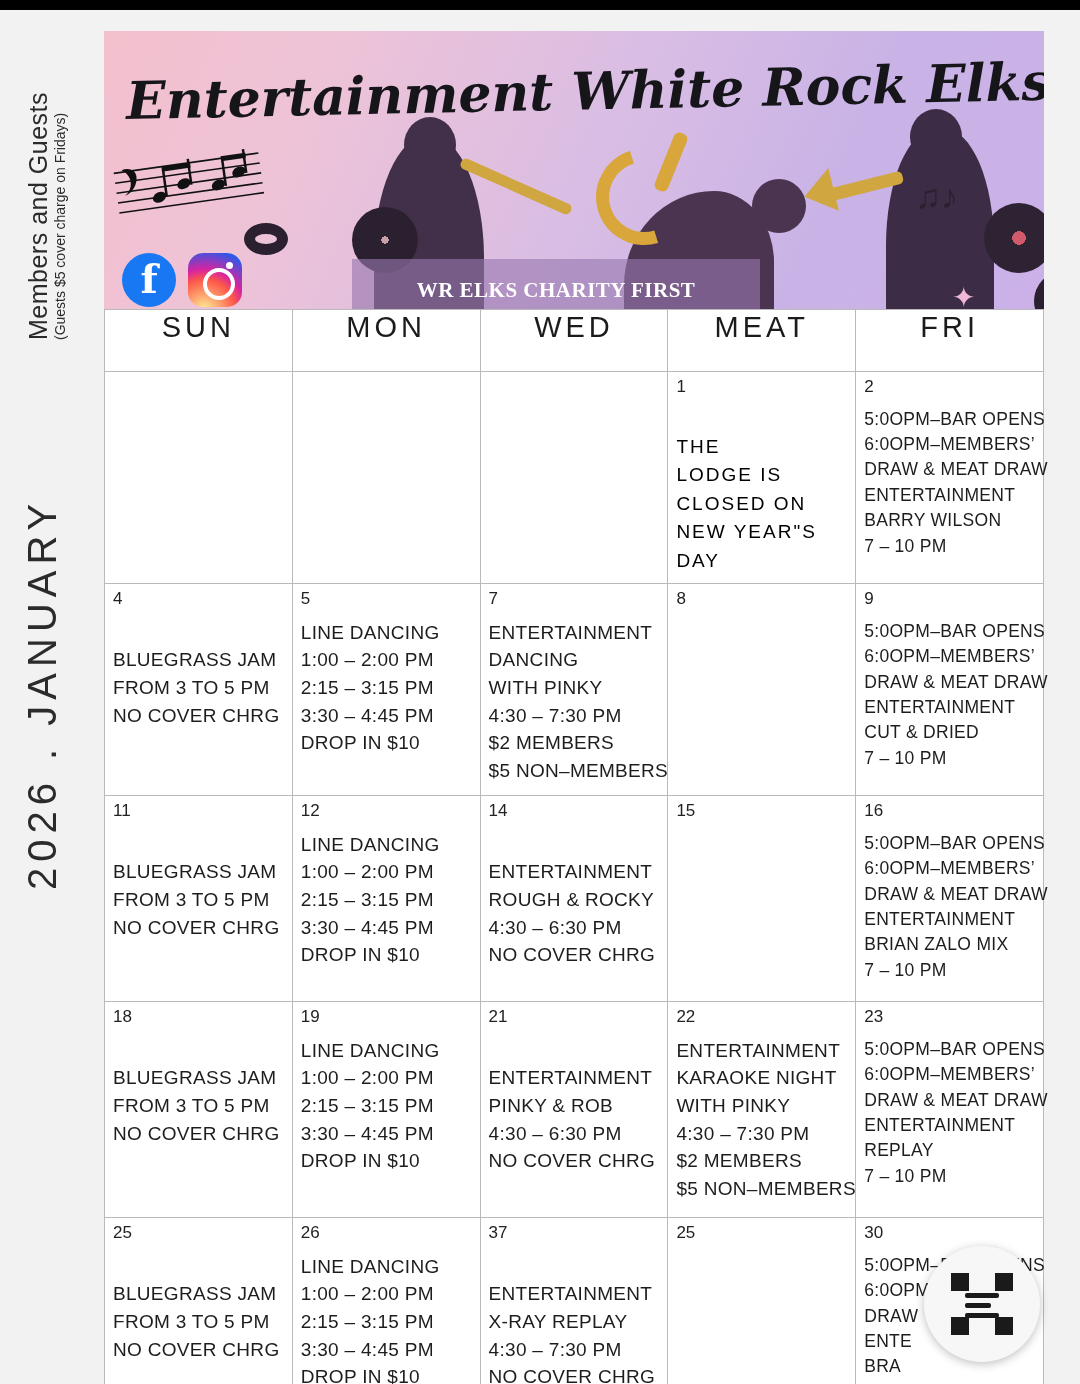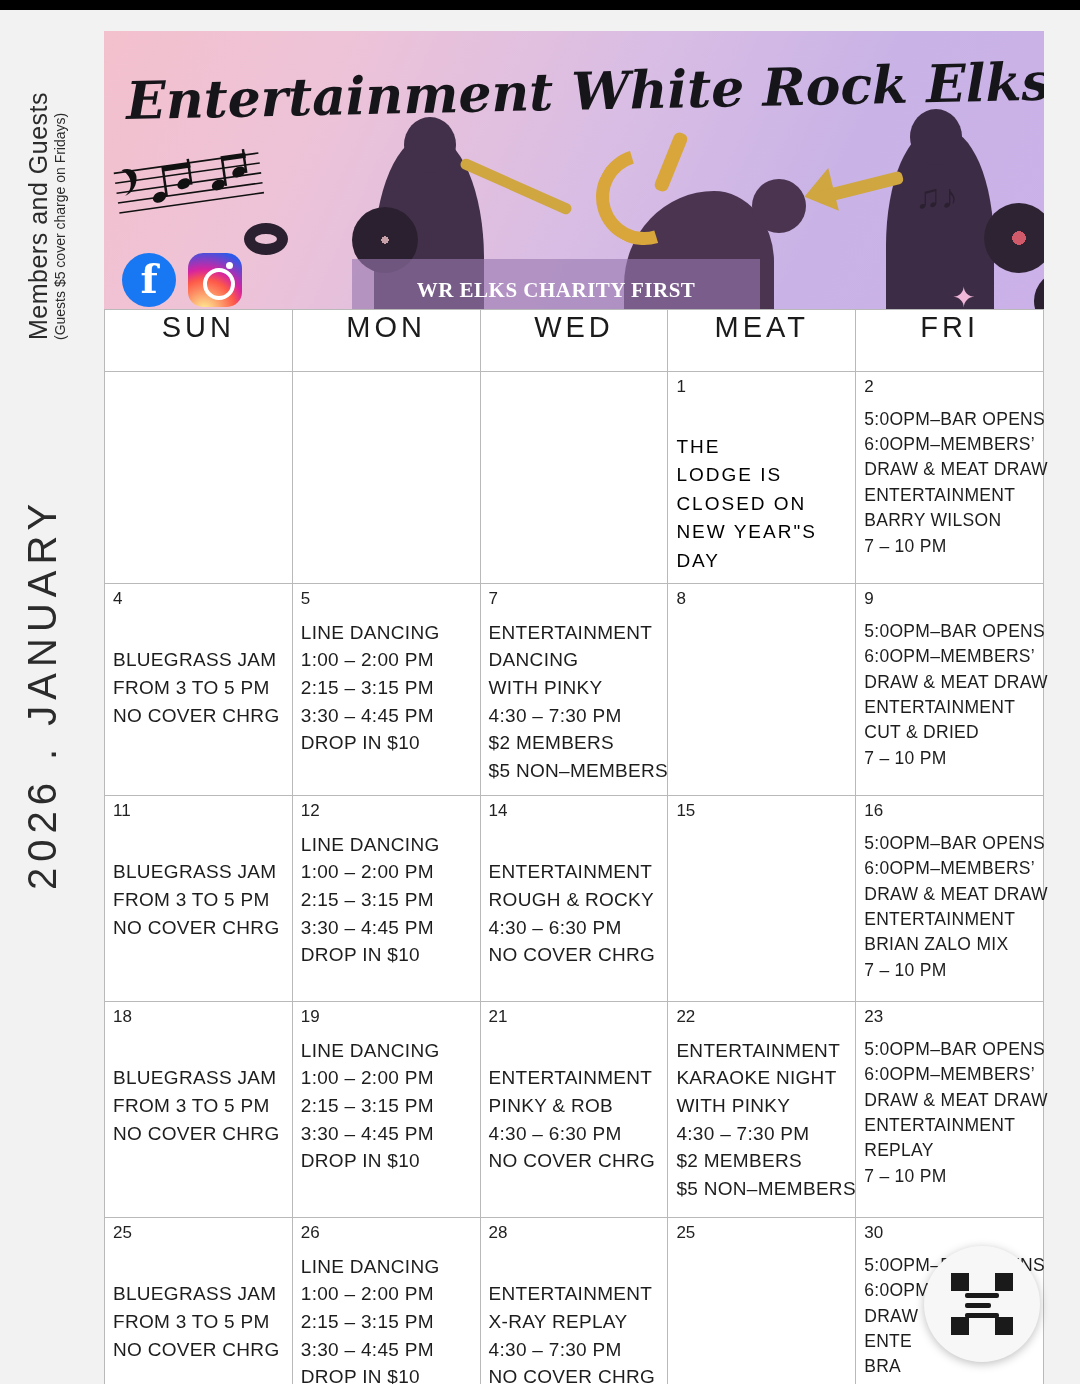--- a/index.html
+++ b/index.html
@@ -448,21 +448,21 @@
             <div class="dnum">26</div>
             <div class="lines">
               <div class="ln">LINE DANCING</div>
               <div class="ln">1:00 – 2:00 PM</div>
               <div class="ln">2:15 – 3:15 PM</div>
               <div class="ln">3:30 – 4:45 PM</div>
               <div class="ln">DROP IN $10</div>
             </div>
           </td>
           <td class="day">
-            <div class="dnum">28</div>
+            <div class="dnum">37</div>
             <div class="lines">
               <div class="ln">&nbsp;</div>
               <div class="ln b">ENTERTAINMENT</div>
               <div class="ln b">X-RAY REPLAY</div>
               <div class="ln">4:30 – 7:30 PM</div>
               <div class="ln">NO COVER CHRG</div>
             </div>
           </td>
           <td class="day">
             <div class="dnum">25</div>

